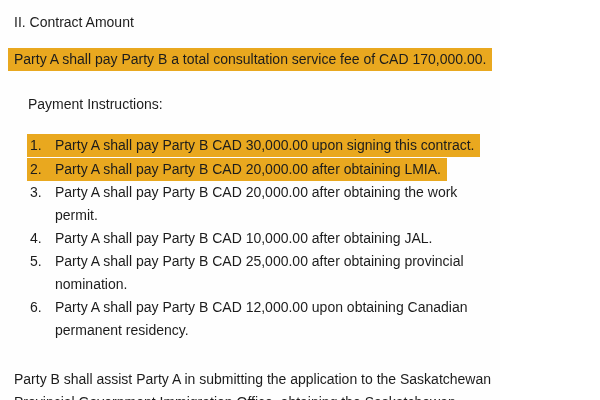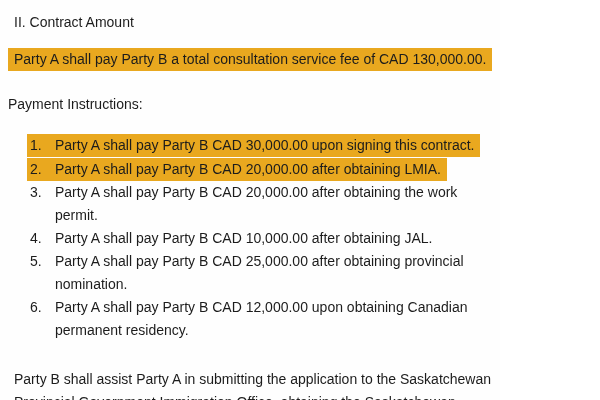--- a/index.html
+++ b/index.html
@@ -24,21 +24,21 @@
     line-height: 18px;
   }
   .hl-line {
     margin: 17px 0 0 8px;
     width: fit-content;
     background: #e9a81f;
     padding: 4px 6px 4px 6px;
     line-height: 15px;
   }
   .sub-label {
-    margin: 24px 0 0 8px;
+    margin: 24px 0 0 28px;
     line-height: 18px;
   }
   .items {
     list-style: none;
     margin: 21px 0 0 27px;
     padding: 0;
   }
   .item {
     line-height: 23px;
   }
@@ -66,21 +66,21 @@
     line-height: 23px;
   }
 </style>
 </head>
 <body>
 
 <div class="page">
 
   <div class="heading">II. Contract Amount</div>
 
-  <div class="hl-line">Party A shall pay Party B a total consultation service fee of CAD 130,000.00.</div>
+  <div class="hl-line">Party A shall pay Party B a total consultation service fee of CAD 170,000.00.</div>
 
   <div class="sub-label">Payment Instructions:</div>
 
   <ol class="items">
     <li class="item hl">
       <span class="item-inner">
         <span class="num">1.</span>
         <span class="txt">Party A shall pay Party B CAD 30,000.00 upon signing this contract.</span>
       </span>
     </li>

